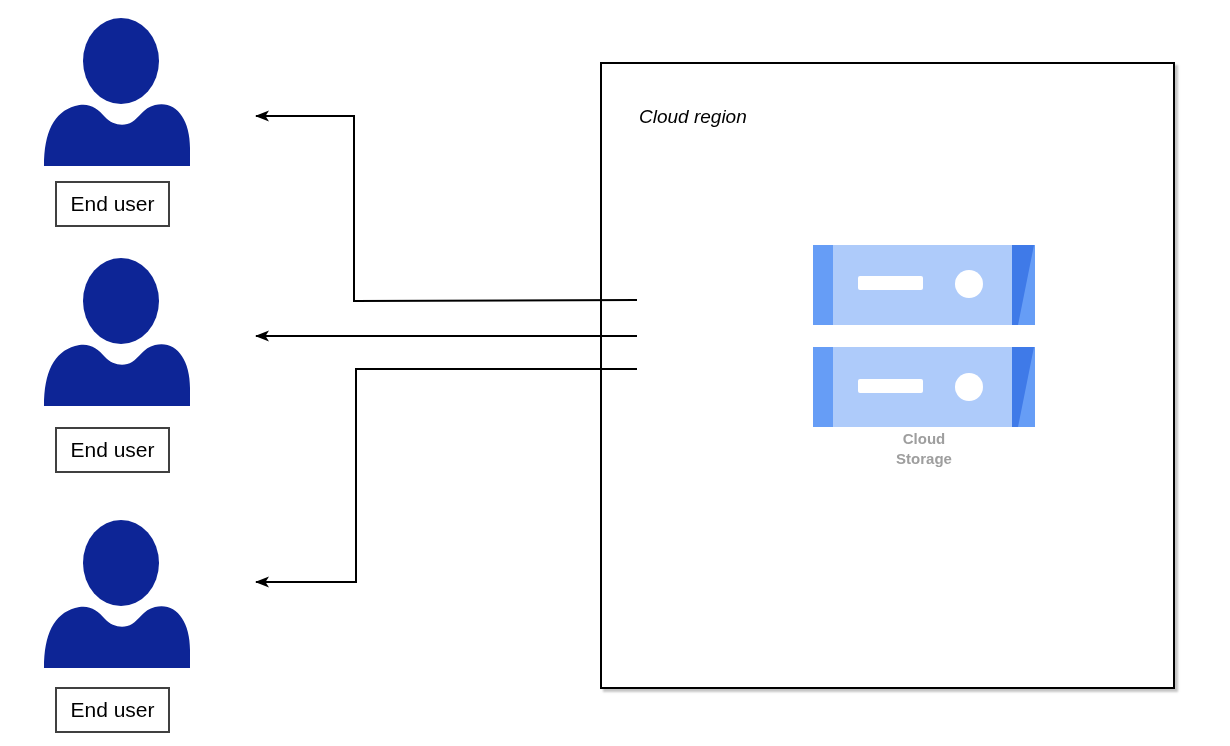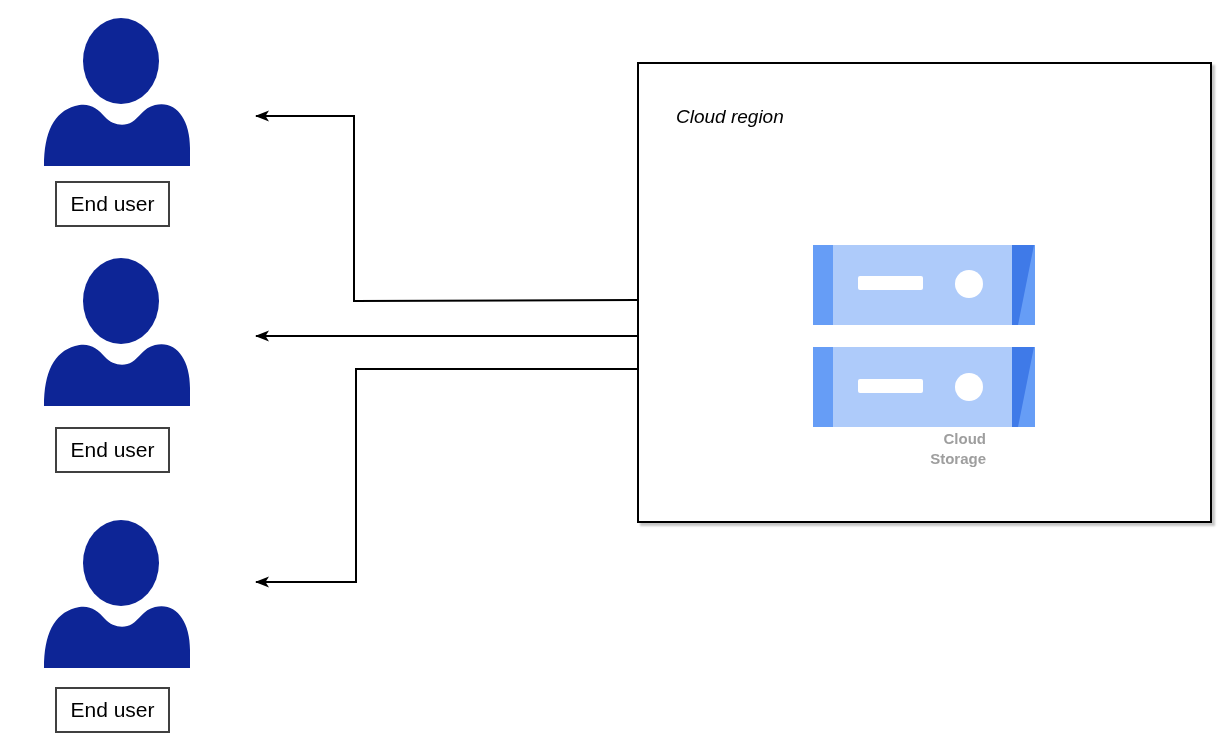--- a/index.html
+++ b/index.html
@@ -26,24 +26,24 @@
     align-items: center;
     justify-content: center;
     font-size: 21px;
     color: #000000;
     white-space: nowrap;
   }
 
   
   .region-box {
     position: absolute;
-    left: 637px;
+    left: 600px;
     top: 62px;
     width: 575px;
-    height: 461px;
+    height: 627px;
     box-sizing: border-box;
     border: 2px solid #000000;
     background: #ffffff;
     box-shadow: 3px 3px 2px rgba(150,150,150,0.55);
   }
   .region-title {
     position: absolute;
     left: 37px;
     top: 42px;
     font-style: italic;
@@ -52,21 +52,21 @@
     white-space: nowrap;
   }
 
   
   .storage-icon-box { position: absolute; left: 813px; top: 245px; }
   .storage-label {
     position: absolute;
     left: 862px;
     top: 429px;
     width: 124px;
-    text-align: right;
+    text-align: center;
     font-weight: bold;
     font-size: 15px;
     line-height: 20px;
     color: #9E9E9E;
     white-space: pre-line;
   }
 
   
   .arrows {
     position: absolute;

